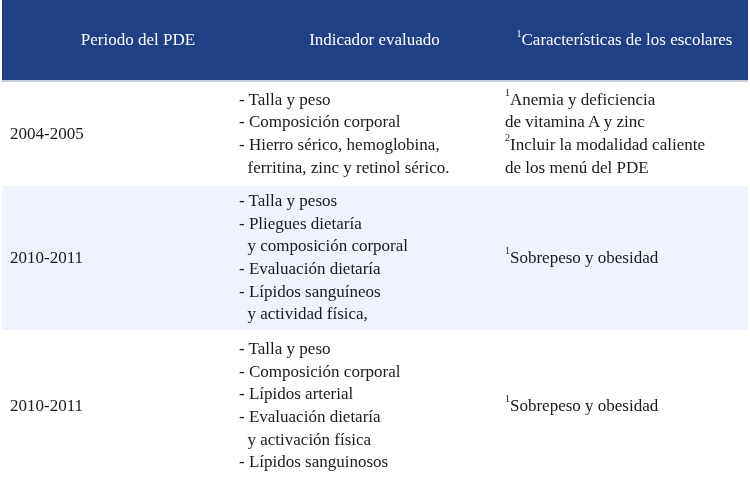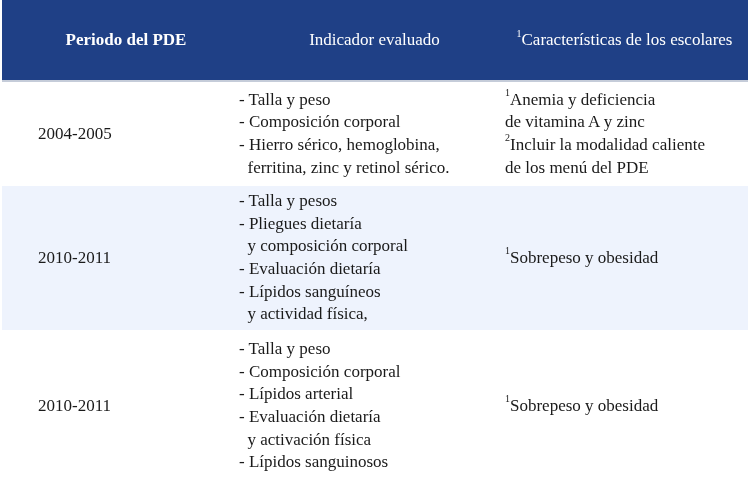--- a/index.html
+++ b/index.html
@@ -3,32 +3,32 @@
   <meta charset="utf-8">
   <style>
     html, body { margin: 0; padding: 0; background: #ffffff; }
     body { width: 750px; height: 482px; overflow: hidden; position: relative;
            font-family: "Liberation Serif", "DejaVu Serif", serif; color: #1a1a1a; }
     .table { position: absolute; left: 2px; top: 0; width: 746px; }
     .header { position: absolute; left: 0; top: 0; width: 746px; height: 80px;
               background: #1f4086; border-bottom: 2px solid #c5ccd9; color: #ffffff; }
     .hcell { position: absolute; top: 0; height: 80px; display: flex; align-items: center;
              justify-content: center; text-align: center; font-size: 17px; line-height: 20px; }
-    .h1 { left: 4px; width: 240px; font-weight: bold; }
+    .h1 { left: 16px; width: 240px; }
     .h2 { left: 240px; width: 265px; }
     .h3 { left: 495px; width: 255px; flex-direction: column; }
     sup { font-size: 10px; vertical-align: top; position: relative; top: -1px; line-height: 10px; }
     .row { position: absolute; left: 0; width: 746px; }
     .row.alt { background: #eef3fd; }
     .r1 { top: 82px; height: 104px; }
     .r2 { top: 186px; height: 144px; }
     .r3 { top: 330px; height: 152px; }
     .cell { position: absolute; top: 0; height: 100%; display: flex; align-items: center;
             font-size: 17px; line-height: 22.6px; }
-    .c1 { left: 8px; width: 230px; margin-left: 28px; }
+    .c1 { left: 8px; width: 230px; }
     .c2 { left: 237px; width: 240px; }
     .c3 { left: 503px; width: 245px; }
     .lines { display: flex; flex-direction: column; }
     .line { white-space: pre; }
   </style>
 </head>
 <body>
 
 <div class="table">
   <div class="header">

